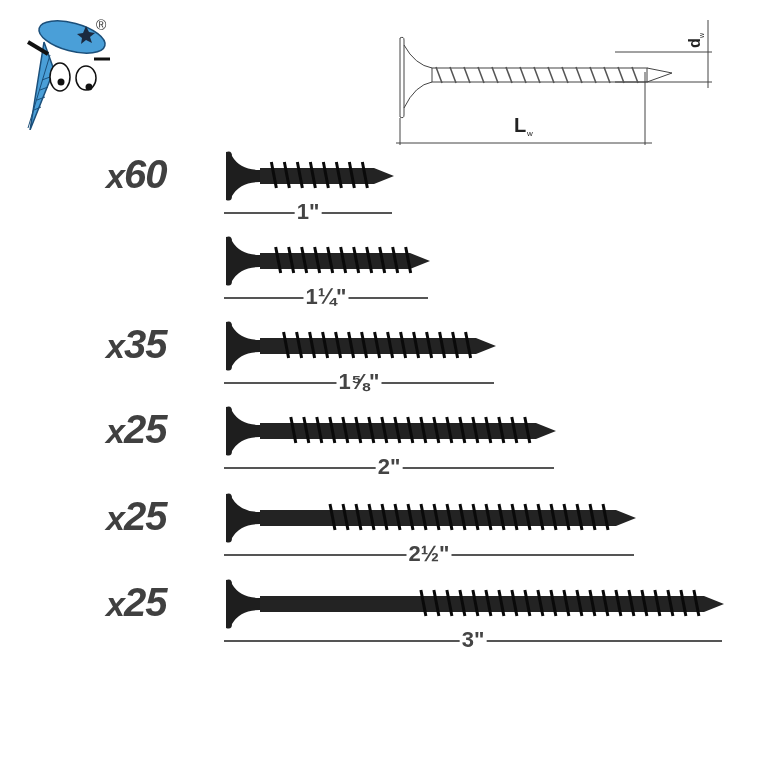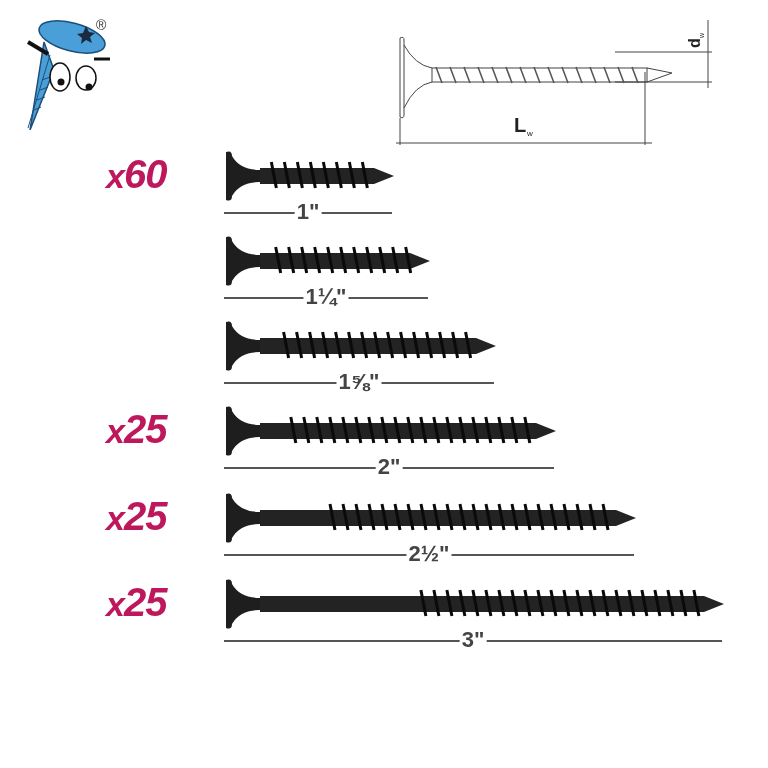--- a/index.html
+++ b/index.html
@@ -1,21 +1,21 @@
 <!DOCTYPE html>
 <html><head>
 <meta charset="utf-8">
 <style>
   html, body { margin:0; padding:0; background:#ffffff; }
   body { width:768px; height:768px; position:relative; overflow:hidden; font-family:"Liberation Sans", sans-serif; }
   .logo { position:absolute; left:20px; top:10px; width:105px; height:120px; }
   .reg { position:absolute; left:96px; top:17px; font-size:14px; color:#333; }
   .diagram { position:absolute; left:390px; top:20px; width:340px; height:140px; }
   .row { position:absolute; left:0; width:768px; height:80px; }
-  .qty { position:absolute; left:106px; font-size:40px; font-weight:bold; font-style:italic; color:#be185d; letter-spacing:-1px; }
+  .qty { position:absolute; left:106px; font-size:40px; font-weight:bold; font-style:italic; color:#404040; letter-spacing:-1px; }
   .qty .x { font-size:34px; }
   .screw { position:absolute; left:226px; }
   .measure { position:absolute; left:224px; height:20px; }
   .measure .line { position:absolute; top:10px; height:2px; background:#555; }
   .measure .lbl { position:absolute; top:-3px; font-size:22px; font-weight:bold; color:#444; background:#fff; padding:0 2px; transform:translateX(-50%); white-space:nowrap; }
 </style>
 </head>
 <body>
 
 <svg class="logo" viewBox="0 0 105 120">
@@ -113,20 +113,21 @@
         <line x1="153.68" y1="12" x2="158.68" y2="38" stroke="#0a0a0a" stroke-width="3"></line>
         <line x1="166.68" y1="12" x2="171.68" y2="38" stroke="#0a0a0a" stroke-width="3"></line>
         <line x1="179.68" y1="12" x2="184.68" y2="38" stroke="#0a0a0a" stroke-width="3"></line>
     </svg>
     <div class="measure" style="top:52px;width:204px">
       <div class="line" style="left:0;width:204px"></div>
       <span class="lbl" style="left:102px">1¼"</span>
     </div>
     </div>
     <div class="row" style="top: 320px;">
+    <div class="qty" style="top:2px"><span class="x">x</span><span>35</span></div>
     <svg class="screw" style="top:0" width="280" height="52">
       <path d="M0 2 Q6 0 6 6 L6 46 Q6 52 0 50 Z" fill="#1e1e1e"></path>
       <path d="M6 6 Q14 20 34 20 L34 32 Q14 32 6 46 Z" fill="#1e1e1e"></path>
       <rect x="34" y="18" width="216" height="16" fill="#232323"></rect>
       <path d="M250 18 L270 26 L250 34 Z" fill="#232323"></path>
       <line x1="57.599999999999994" y1="12" x2="62.599999999999994" y2="38" stroke="#0a0a0a" stroke-width="3"></line>
         <line x1="70.6" y1="12" x2="75.6" y2="38" stroke="#0a0a0a" stroke-width="3"></line>
         <line x1="83.6" y1="12" x2="88.6" y2="38" stroke="#0a0a0a" stroke-width="3"></line>
         <line x1="96.6" y1="12" x2="101.6" y2="38" stroke="#0a0a0a" stroke-width="3"></line>
         <line x1="109.6" y1="12" x2="114.6" y2="38" stroke="#0a0a0a" stroke-width="3"></line>

